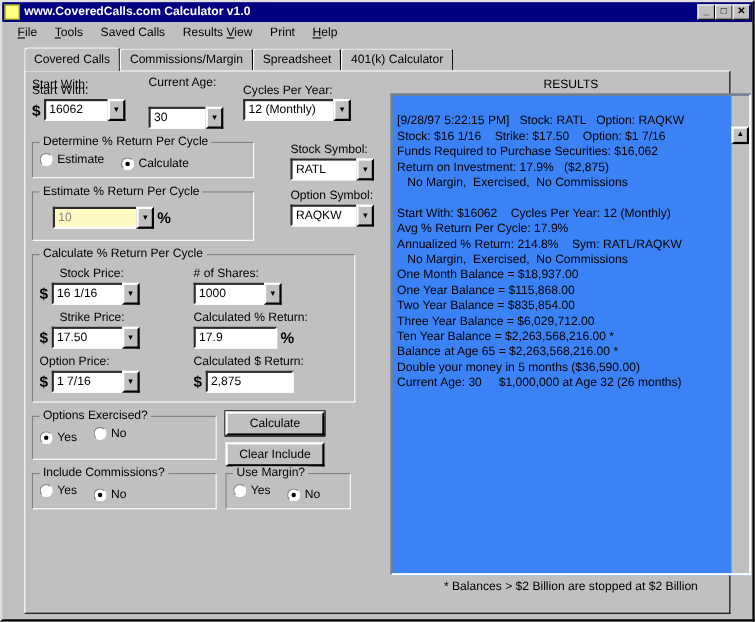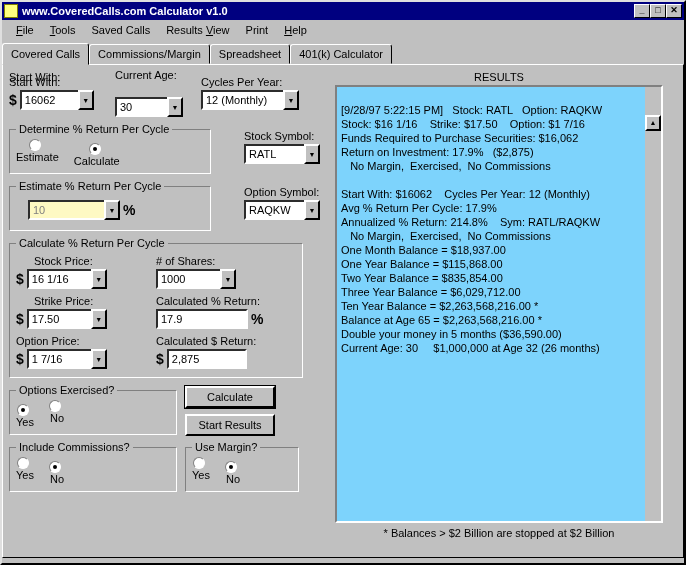--- a/index.html
+++ b/index.html
@@ -6,44 +6,44 @@
 body { background: #c0c0c0; overflow: hidden; }
 .window { width: 686px; height: 565px; background: #c0c0c0; border: 2px solid; border-color: #dfdfdf #000 #000 #dfdfdf; position: relative; }
 .titlebar { height: 18px; background: #000080; color: #fff; display: flex; align-items: center; padding: 1px 2px; }
 .titlebar-icon { width: 14px; height: 14px; background: #ffff80; margin-right: 4px; border: 1px solid #808000; }
 .titlebar-text { flex: 1; font-weight: bold; }
 .titlebar-btns { display: flex; gap: 0; }
 .tb-btn { width: 16px; height: 14px; background: #c0c0c0; border: 1px solid; border-color: #fff #000 #000 #fff; text-align: center; line-height: 10px; font-family: Arial; font-size: 9px; font-weight: bold; color: #000; cursor: pointer; }
 .menubar { display: flex; padding: 2px 6px; gap: 0; }
 .menu-item { padding: 2px 8px; cursor: pointer; }
 .menu-item u { text-decoration: underline; }
-.content { padding: 2px 0; position: relative; }
+.content { padding: 2px 20px; position: relative; }
 .tabs { display: flex; align-items: flex-end; position: relative; z-index: 2; }
 .tab { padding: 3px 8px; background: #c0c0c0; border: 1px solid; border-color: #fff #000 #c0c0c0 #fff; border-top-left-radius: 3px; border-top-right-radius: 3px; cursor: pointer; margin-right: 0; }
 .tab.active { padding: 4px 8px; border-bottom: 1px solid #c0c0c0; position: relative; top: 1px; }
 .tab-panel { border: 1px solid; border-color: #fff #000 #000 #fff; padding: 6px; height: 494px; position: relative; }
 .left-col { position: absolute; left: 6px; top: 6px; width: 318px; }
 .right-col { position: absolute; left: 332px; top: 6px; width: 328px; }
 .lbl { display: inline-block; }
 .dollar { font-size: 14px; font-weight: bold; margin-right: 3px; }
 .pct { font-size: 14px; font-weight: bold; margin-left: 3px; }
 .inp { height: 20px; background: #fff; border: 2px inset #fff; border-color: #808080 #fff #fff #808080; padding: 1px 3px; display: inline-flex; align-items: center; }
 .inp.dis { background: #fef9c3; }
 .select { position: relative; display: inline-flex; }
 .select .inp { border-right: 0; }
 .select .drop { width: 16px; height: 20px; background: #c0c0c0; border: 2px solid; border-color: #fff #000 #000 #fff; display: flex; align-items: center; justify-content: center; font-size: 7px; cursor: pointer; }
 fieldset { border: 1px solid; border-color: #808080 #fff #fff #808080; padding: 4px 6px 6px; margin-bottom: 6px; position: relative; }
 fieldset legend { padding: 0 3px; background: #c0c0c0; }
-.radio { display: inline-flex; align-items: center; margin-right: 12px; cursor: pointer; flex-direction: column; }
+.radio { display: inline-flex; align-items: center; margin-right: 12px; cursor: pointer; }
 .radio-dot { width: 12px; height: 12px; border-radius: 50%; background: #fff; border: 1px solid; border-color: #808080 #fff #fff #808080; margin-right: 4px; display: flex; align-items: center; justify-content: center; }
 .radio-dot.on::after { content: ""; width: 4px; height: 4px; border-radius: 50%; background: #000; }
 .btn { padding: 3px 8px; background: #c0c0c0; border: 2px solid; border-color: #fff #000 #000 #fff; cursor: pointer; min-width: 90px; text-align: center; }
 .btn.default { box-shadow: 0 0 0 1px #000; }
 .results-title { text-align: center; margin-bottom: 2px; }
-.results-box { width: 328px; height: 438px; background: #7dd3fc; border: 2px solid; border-color: #808080 #fff #fff #808080; padding: 2px 4px; line-height: 14px; white-space: pre-wrap; overflow: hidden; position: relative; }
+.results-box { width: 328px; height: 438px; background: #3b82f6; border: 2px solid; border-color: #808080 #fff #fff #808080; padding: 2px 4px; line-height: 14px; white-space: pre-wrap; overflow: hidden; position: relative; }
 .results-box .sb { position: absolute; right: 0; top: 0; width: 16px; height: 100%; background: #c0c0c0; }
 .sb-btn { width: 16px; height: 16px; background: #c0c0c0; border: 2px solid; border-color: #fff #000 #000 #fff; display: flex; align-items: center; justify-content: center; font-size: 7px; }
 .footnote { text-align: center; margin-top: 4px; }
 .field-group { display: flex; gap: 8px; align-items: flex-end; margin-bottom: 4px; }
 .field-col { display: flex; flex-direction: column; }
 .symbol-box { position: absolute; left: 235px; top: 55px; }
 </style>
 </head>
 <body>
 
@@ -140,21 +140,21 @@
         </fieldset>
 
         <div class="symbol-box" style="top:59px">
           <div class="lbl">Stock Symbol:</div>
           <div class="select" style="margin-top:2px">
             <div class="inp" style="width:60px">
                 <span>RATL</span>
               </div>
             <div class="drop">▼</div>
           </div>
-          <div class="lbl" style="margin-top:22px;display:block">Option Symbol:</div>
+          <div class="lbl" style="margin-top:8px;display:block">Option Symbol:</div>
           <div class="select" style="margin-top:2px">
             <div class="inp" style="width:60px">
                 <span>RAQKW</span>
               </div>
             <div class="drop">▼</div>
           </div>
         </div>
 
         <fieldset style="width:290px">
           <legend>Calculate % Return Per Cycle</legend>
@@ -192,21 +192,21 @@
                   <div class="inp" style="width:64px">
                       <span>17.50</span>
                     </div>
                   <div class="drop">▼</div>
                 </div>
               </div>
             </div>
             <div class="field-col" style="width:140px">
               <span class="lbl" style="margin-bottom:2px">Calculated % Return:</span>
               <div style="display:flex;align-items:center">
-                <div class="inp" style="width:92px">
+                <div class="inp" style="width:76px">
                     <span>17.9</span>
                   </div>
                 <span class="pct">%</span>
               </div>
             </div>
           </div>
 
           <div style="display:flex;gap:10px;margin-top:6px;margin-bottom:2px">
             <div class="field-col" style="width:130px">
               <span class="lbl" style="margin-bottom:2px">Option Price:</span>
@@ -239,21 +239,21 @@
                 <span class="radio-dot on"></span>
                 <span>Yes</span>
               </span>
             <span class="radio">
                 <span class="radio-dot"></span>
                 <span>No</span>
               </span>
           </fieldset>
           <div style="display:flex;flex-direction:column;gap:6px;padding-top:2px">
             <div class="btn default">Calculate</div>
-            <div class="btn">Start Results</div>
+            <div class="btn">Clear Include</div>
           </div>
         </div>
 
         <div style="display:flex;gap:8px">
           <fieldset style="width:168px">
             <legend>Include Commissions?</legend>
             <span class="radio">
                 <span class="radio-dot"></span>
                 <span>Yes</span>
               </span>

